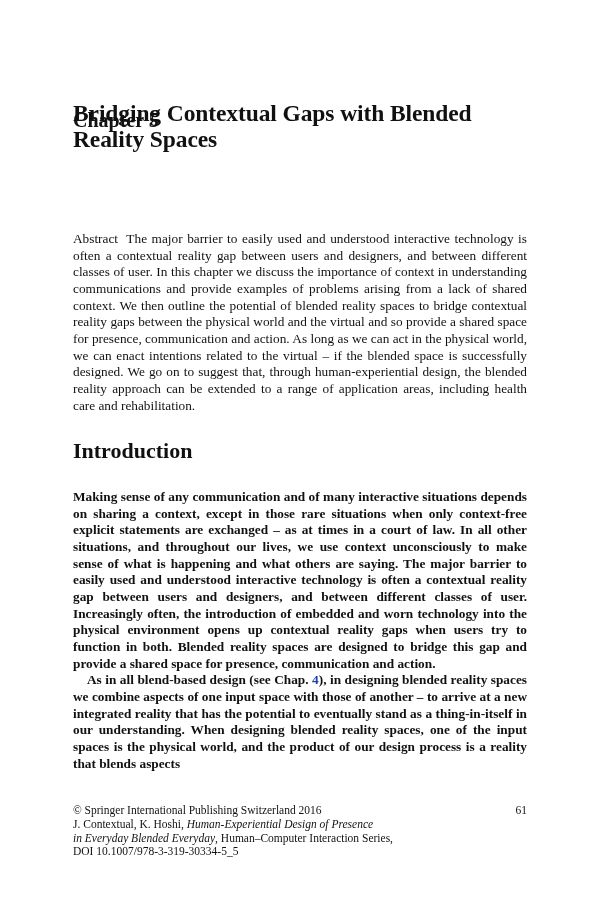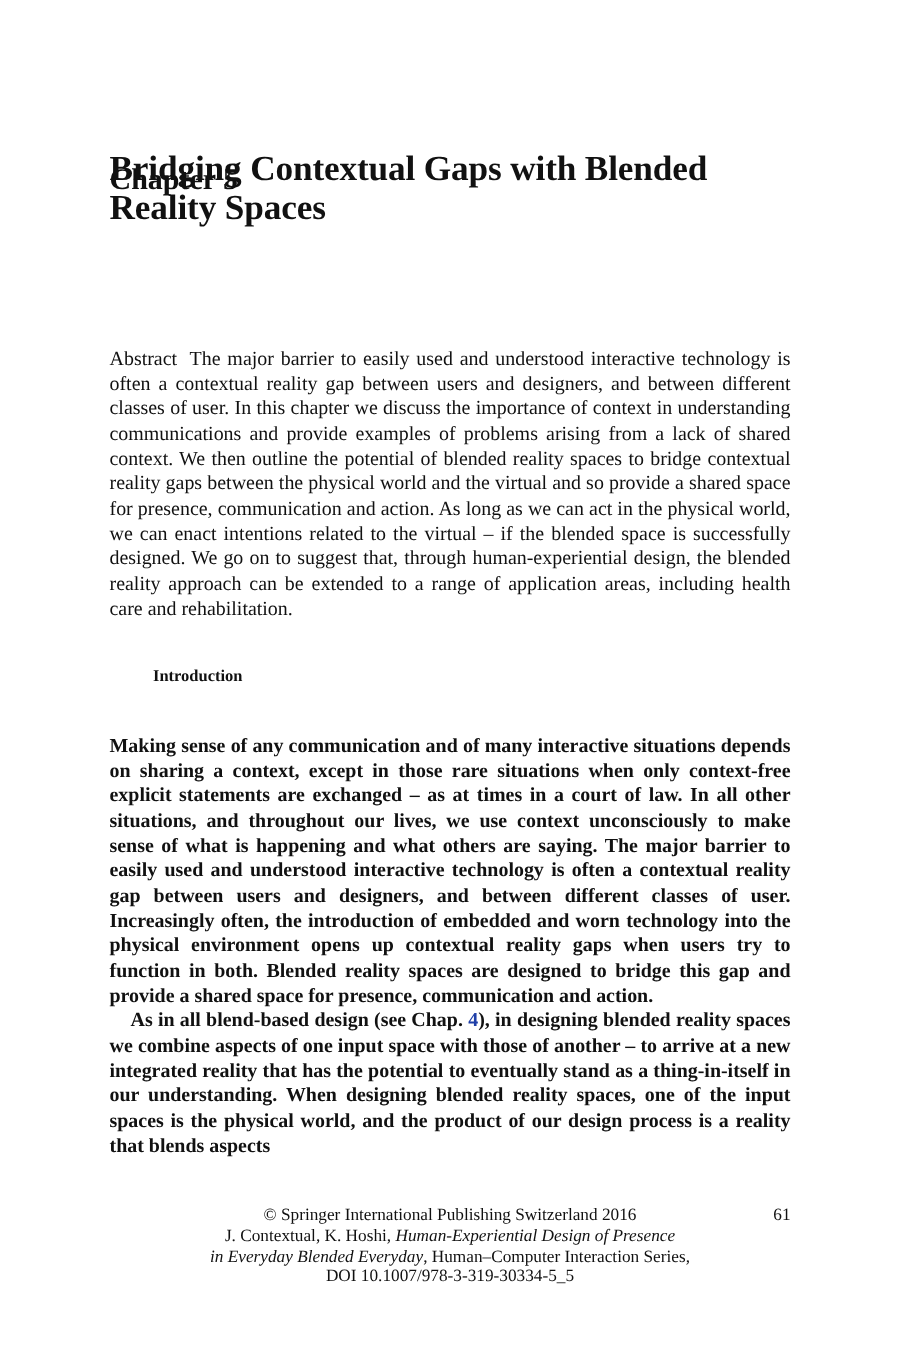--- a/index.html
+++ b/index.html
@@ -17,34 +17,34 @@
       font-weight: bold; font-size: 23.5px; line-height: 26px; letter-spacing: -0.1px;
     }
     .abstract {
       position: absolute; top: 231px; left: 0; width: 454px;
       font-size: 13.3px; line-height: 16.65px; text-align: justify;
       hyphens: none;
     }
     .abstract .lead { font-weight: normal; margin-right: 4px; }
     .section-heading {
       position: absolute; top: 441px; left: 0;
-      font-weight: bold; font-size: 11px; line-height: 20px; margin-left: 29px;
+      font-weight: bold; font-size: 22px; line-height: 20px;
     }
     .body-text {
       position: absolute; top: 489px; left: 0; width: 454px;
       font-size: 13.3px; line-height: 16.65px; text-align: justify; font-weight: bold;
     }
     .body-text p { margin: 0; }
     .body-text p.indent { text-indent: 14px; }
     .xref { color: #1f3fa8; text-decoration: none; }
     .footer {
       position: absolute; top: 804px; left: 0; width: 454px;
       font-size: 11.5px; line-height: 13.8px;
     }
-    .footer .line { display: block; white-space: nowrap; text-align: center; }
+    .footer .line { display: block; white-space: nowrap; }
     .footer i { }
     .page-number {
       position: absolute; top: 804px; right: 0;
       font-size: 11.5px; line-height: 13.8px;
     }
   </style>
 </head>
 <body>
 
 <div class="page">

